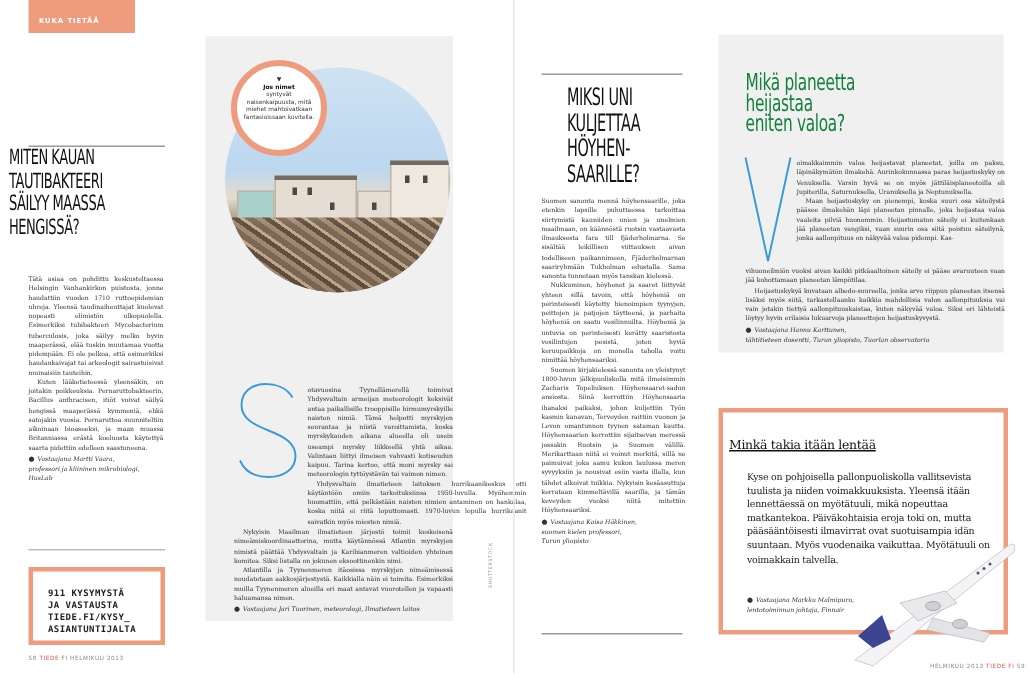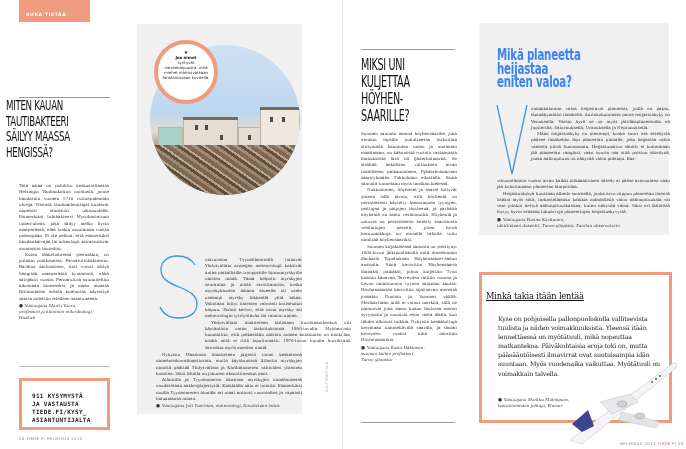--- a/index.html
+++ b/index.html
@@ -56,28 +56,28 @@
   .q2-title div { font-size: 15px; transform: scaleX(0.7); transform-origin: left top; white-space: nowrap; height: 17px; letter-spacing: -0.3px; }
 
   .dropcap-s { position: absolute; left: 157px; top: 255px; width: 44px; height: 64px; }
   .q2-body-top { position: absolute; left: 205px; top: 257px; width: 97px; }
   .q2-body-bottom { position: absolute; left: 156px; top: 319px; width: 146px; }
 
   .photo-credit-vert { position: absolute; left: 325px; top: 392px; font-family: "DejaVu Sans", sans-serif; font-size: 3.2px; color: #999; transform: rotate(-90deg); transform-origin: left top; white-space: nowrap; letter-spacing: 0.4px; }
 
   
   .q3-rule { left: 361px; top: 49px; width: 94px; }
-  .q3-title { position: absolute; left: 361px; top: 57px; width: 100px; }
+  .q3-title { position: absolute; left: 378px; top: 57px; width: 100px; }
   .q3-title div { font-size: 16px; transform: scaleX(0.6); white-space: nowrap; height: 17px; }
   .q3-body { position: absolute; left: 361px; top: 131px; width: 96px; }
   .q3-rule-bottom { left: 361px; top: 422px; width: 94px; }
 
   
   .q4-panel { position: absolute; left: 479px; top: 23px; width: 190px; height: 212px; background: #f0f0f0; }
-  .q4-title { position: absolute; left: 497px; top: 46px; width: 180px; font-family: "DejaVu Sans", sans-serif; font-weight: bold; color: #3b82f6; }
+  .q4-title { position: absolute; left: 497px; top: 46px; width: 180px; font-family: "DejaVu Sans", sans-serif; font-weight: normal; color: #15803d; }
   .q4-title div { font-size: 15.5px; transform: scaleX(0.66); transform-origin: left top; white-space: nowrap; height: 13.5px; letter-spacing: -0.3px; }
   .dropcap-v { position: absolute; left: 496px; top: 104px; width: 32px; height: 72px; }
   .q4-body-top { position: absolute; left: 531px; top: 106px; width: 139px; }
   .q4-body-bottom { position: absolute; left: 497px; top: 178px; width: 173px; }
 
   
   .q5-box { position: absolute; left: 479px; top: 272px; width: 193px; height: 151px; border: 3px solid #ef9b7e; background: #fff; overflow: hidden; }
   .q5-title { position: absolute; left: 486px; top: 291px; width: 170px; font-family: "DejaVu Serif", serif; font-size: 8.3px; line-height: 10px; color: #111; letter-spacing: -0.2px; text-decoration: underline; }
   .q5-body { position: absolute; left: 498px; top: 314px; width: 170px; font-family: "DejaVu Serif", serif; font-size: 6.3px; line-height: 9.1px; color: #222; letter-spacing: -0.15px; }
   .q5-credit { position: absolute; left: 498px; top: 396px; width: 110px; }

